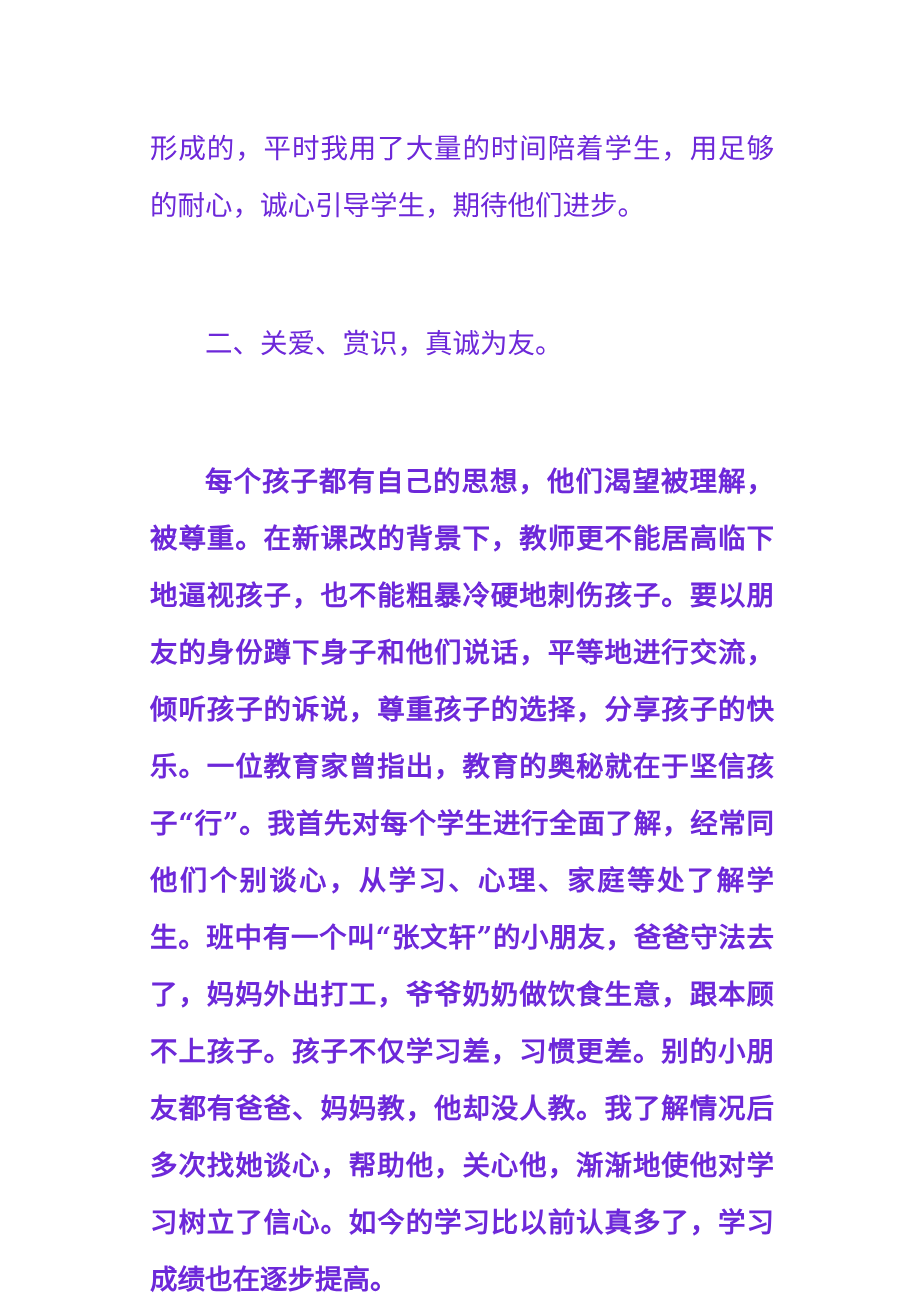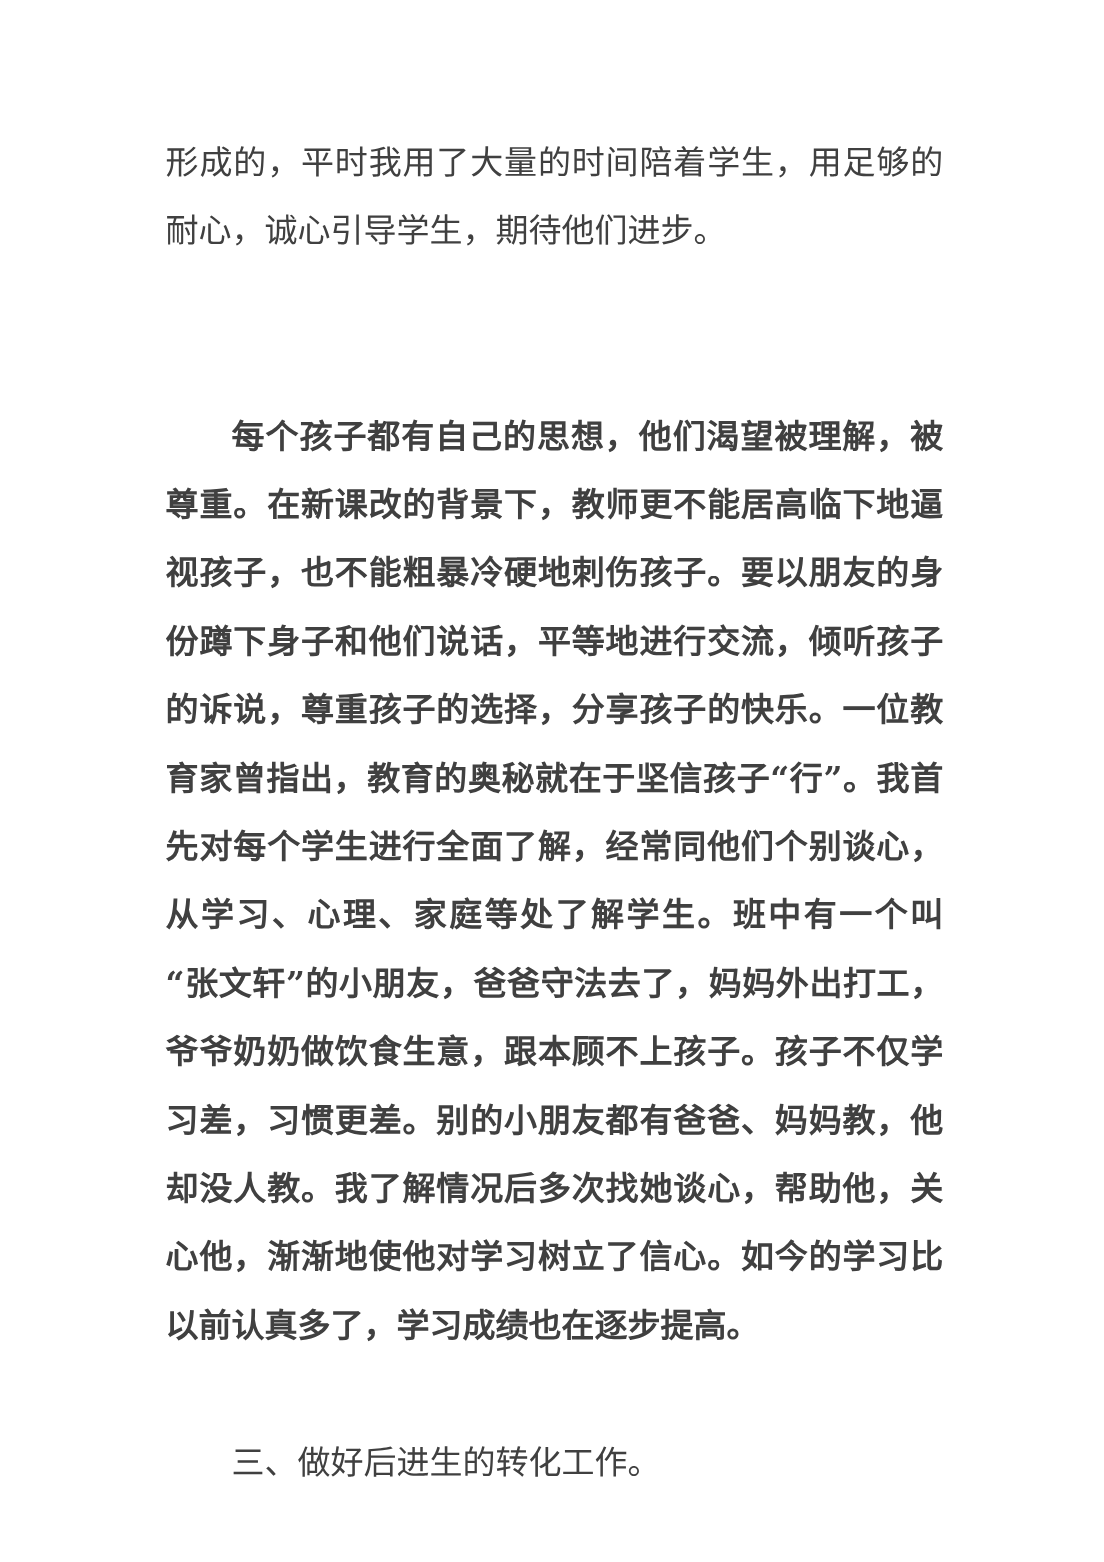--- a/index.html
+++ b/index.html
@@ -26,25 +26,25 @@
     width: 648px;
   }
 
   
   .doc-line,
   .doc-heading,
   .doc-paragraph {
     font-family: "DejaVu Serif", "Liberation Serif", serif;
     font-size: 27.5px;
     line-height: 57px;
-    color: #404040;
+    color: #6d28d9;
     text-align: justify;
     text-justify: inter-ideograph;
     letter-spacing: 0;
-    margin: 0;
+    margin: 12px;
     word-break: break-all;
     overflow-wrap: break-word;
   }
 
   
   .doc-continued {
     text-indent: 0;
   }
 
   
@@ -67,20 +67,21 @@
 </head>
 <body>
 
 <div class="page">
   <div class="text-column">
 
     <p class="doc-line doc-continued">形成的，平时我用了大量的时间陪着学生，用足够的耐心，诚心引导学生，期待他们进步。</p>
 
     <div class="block-gap"></div>
 
+    <p class="doc-heading">二、关爱、赏识，真诚为友。</p>
 
     <div class="block-gap"></div>
 
     <p class="doc-paragraph">每个孩子都有自己的思想，他们渴望被理解，被尊重。在新课改的背景下，教师更不能居高临下地逼视孩子，也不能粗暴冷硬地刺伤孩子。要以朋友的身份蹲下身子和他们说话，平等地进行交流，倾听孩子的诉说，尊重孩子的选择，分享孩子的快乐。一位教育家曾指出，教育的奥秘就在于坚信孩子“行”。我首先对每个学生进行全面了解，经常同他们个别谈心，从学习、心理、家庭等处了解学生。班中有一个叫“张文轩”的小朋友，爸爸守法去了，妈妈外出打工，爷爷奶奶做饮食生意，跟本顾不上孩子。孩子不仅学习差，习惯更差。别的小朋友都有爸爸、妈妈教，他却没人教。我了解情况后多次找她谈心，帮助他，关心他，渐渐地使他对学习树立了信心。如今的学习比以前认真多了，学习成绩也在逐步提高。</p>
 
     <div class="block-gap"></div>
 
     <p class="doc-heading">三、做好后进生的转化工作。</p>
 
   </div>

